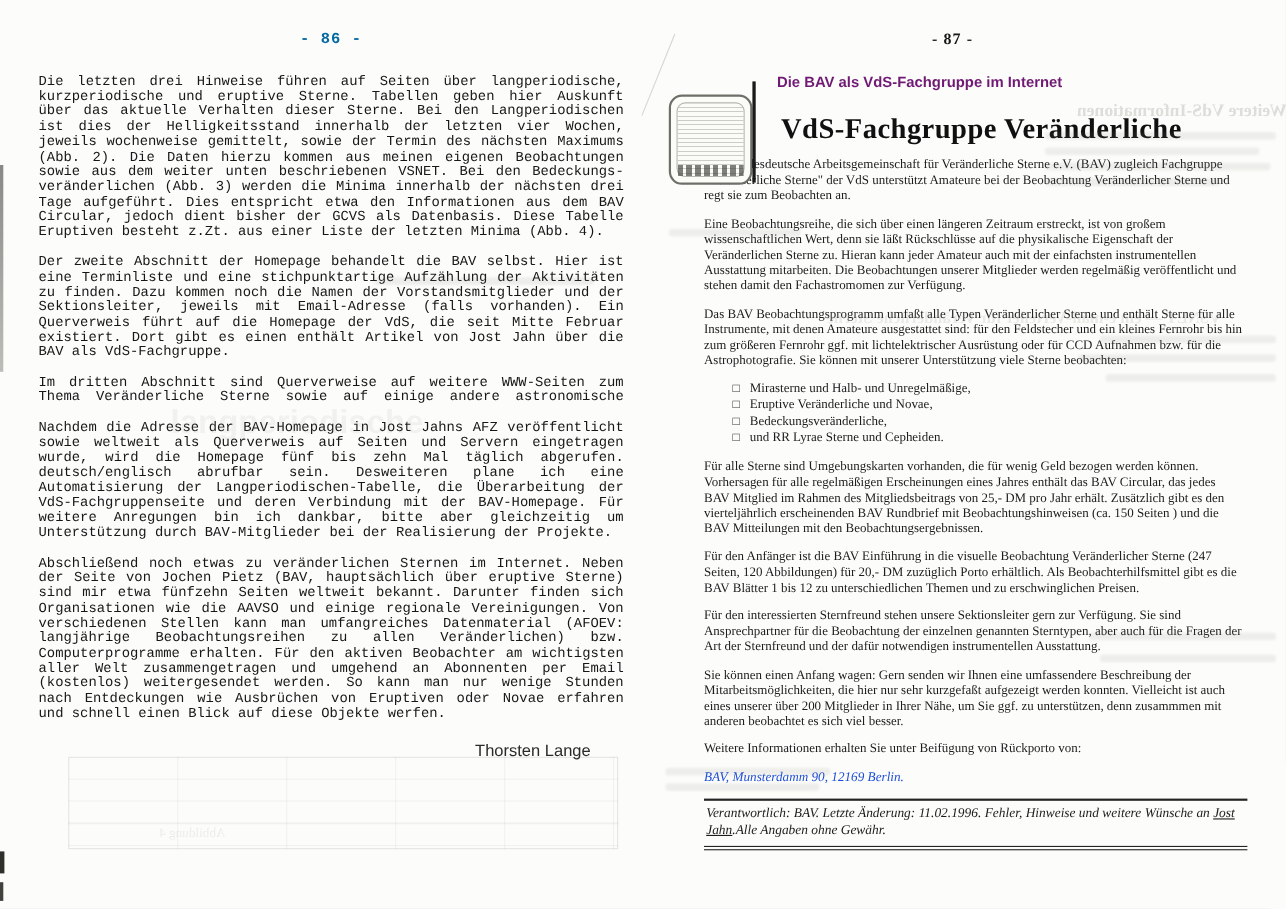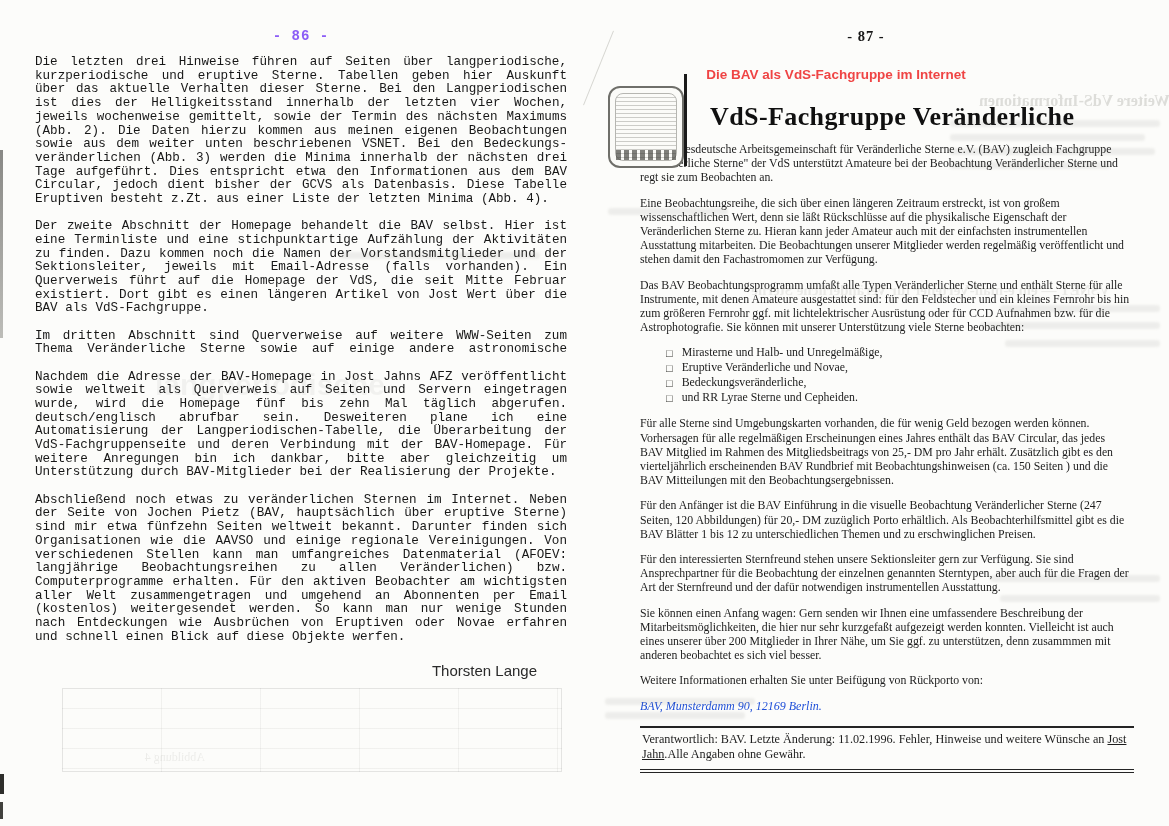--- a/index.html
+++ b/index.html
@@ -2,51 +2,51 @@
 <html><head>
 <meta charset="utf-8">
 <style>
   html,body{margin:0;padding:0;}
   body{width:1169px;height:826px;background:#e9e9e6;font-family:"Liberation Serif",serif;}
   .canvas{position:relative;width:1169px;height:826px;background:#fcfcfa;overflow:hidden;color:#1e1e1e;}
 
   
   .page-left{position:absolute;left:35px;top:28px;width:532px;}
   .pagenum-l{font-family:"Liberation Mono",monospace;font-size:14px;font-weight:bold;
-             letter-spacing:1px;text-align:center;margin-bottom:12px;color:#8b5cf6;}
+             letter-spacing:1px;text-align:center;margin-bottom:24px;color:#0369a1;}
   .left-body{font-family:"Liberation Mono",monospace;font-size:12.6px;line-height:13.7px;color:#171717;}
   .lpara{margin-bottom:13.5px;}
   .tline{width:100%;}
   .tline.just{text-align:justify;text-align-last:justify;}
   .signature{font-family:"Liberation Sans",sans-serif;font-size:15px;color:#2a2a2a;
              text-align:right;padding-right:30px;margin-top:18px;}
 
   
   .page-right{position:absolute;left:600px;top:28px;width:532px;}
   .pagenum-r{font-size:14.5px;font-weight:bold;letter-spacing:1px;text-align:center;color:#161616;}
   .kicker{margin-top:22px;text-align:center;padding-right:60px;
-          font-family:"Liberation Sans",sans-serif;font-weight:bold;font-size:13.5px;color:#ef4444;}
+          font-family:"Liberation Sans",sans-serif;font-weight:bold;font-size:13.5px;color:#701a75;}
   .logo{position:absolute;left:8px;top:58px;width:72px;height:78px;border:2px solid #6f6f6a;
         border-radius:12px;background:#fbfbf8;}
   .logo-inner{position:absolute;left:5px;top:5px;right:5px;bottom:5px;border:1px solid #a5a5a0;
         border-radius:8px;opacity:.8;
         background:repeating-linear-gradient(180deg,rgba(120,120,115,0) 0 3px,rgba(120,120,115,.45) 3px 4px);}
   .logo-foot{position:absolute;left:6px;right:6px;bottom:6px;height:10px;
         background:repeating-linear-gradient(90deg,rgba(60,60,55,.65) 0 5px,rgba(60,60,55,0) 5px 8px);}
   .vbar{position:absolute;left:84px;top:46px;width:2.5px;height:92px;background:#1a1a1a;}
   .title{position:absolute;left:94px;top:58px;margin:16px;font-size:26px;font-weight:bold;
          letter-spacing:.4px;color:#101010;white-space:nowrap;}
   .right-body{margin-top:60px;margin-left:40px;width:492px;font-size:11.8px;line-height:14.2px;color:#1c1c1c;}
   .rpara{margin:0 0 11px 0;white-space:pre-line;}
   .clist{margin:1px 0 11px 26px;}
   .citem{display:flex;gap:9px;line-height:15px;}
   .cbox{font-size:11px;position:relative;top:1px;color:#33332f;}
   .address{margin-left:40px;font-style:italic;font-size:12px;margin-top:3px;color:#1d4ed8;}
   .footerbox{margin-left:40px;width:490px;margin-top:12px;border-top:2.5px solid #242424;
-             border-bottom:4px double #242424;padding:4px 2px 6px;
+             border-bottom:4px double #242424;padding:4px 2px 6px;font-style:italic;
              font-size:12.2px;line-height:15.5px;color:#1c1c1c;}
   .u{text-decoration:underline;}
 
   
   .ghost{position:absolute;color:#8f8f88;filter:blur(.7px);pointer-events:none;white-space:nowrap;}
   .mirror{transform:scaleX(-1);}
   .streak{position:absolute;height:7px;background:#77776f;opacity:.10;border-radius:3px;filter:blur(1.2px);}
   .gtable{position:absolute;left:62px;top:688px;width:498px;height:82px;
           border:1px solid rgba(60,60,55,.12);
           background:repeating-linear-gradient(180deg,rgba(60,60,55,0) 0 19px,rgba(60,60,55,.06) 19px 20px),
@@ -77,21 +77,21 @@
           <div class="tline just">Tage aufgeführt. Dies entspricht etwa den Informationen aus dem BAV</div>
           <div class="tline just">Circular, jedoch dient bisher der GCVS als Datenbasis. Diese Tabelle</div>
           <div class="tline">Eruptiven besteht z.Zt. aus einer Liste der letzten Minima (Abb. 4).</div>
         </div>
         <div class="lpara">
           <div class="tline just">Der zweite Abschnitt der Homepage behandelt die BAV selbst. Hier ist</div>
           <div class="tline just">eine Terminliste und eine stichpunktartige Aufzählung der Aktivitäten</div>
           <div class="tline just">zu finden. Dazu kommen noch die Namen der Vorstandsmitglieder und der</div>
           <div class="tline just">Sektionsleiter, jeweils mit Email-Adresse (falls vorhanden). Ein</div>
           <div class="tline just">Querverweis führt auf die Homepage der VdS, die seit Mitte Februar</div>
-          <div class="tline just">existiert. Dort gibt es einen längeren Artikel von Jost Wert über die</div>
+          <div class="tline just">existiert. Dort gibt es einen enthält Artikel von Jost Jahn über die</div>
           <div class="tline">BAV als VdS-Fachgruppe.</div>
         </div>
         <div class="lpara">
           <div class="tline just">Im dritten Abschnitt sind Querverweise auf weitere WWW-Seiten zum</div>
           <div class="tline just">Thema Veränderliche Sterne sowie auf einige andere astronomische</div>
         </div>
         <div class="lpara">
           <div class="tline just">Nachdem die Adresse der BAV-Homepage in Jost Jahns AFZ veröffentlicht</div>
           <div class="tline just">sowie weltweit als Querverweis auf Seiten und Servern eingetragen</div>
           <div class="tline just">wurde, wird die Homepage fünf bis zehn Mal täglich abgerufen.</div>

